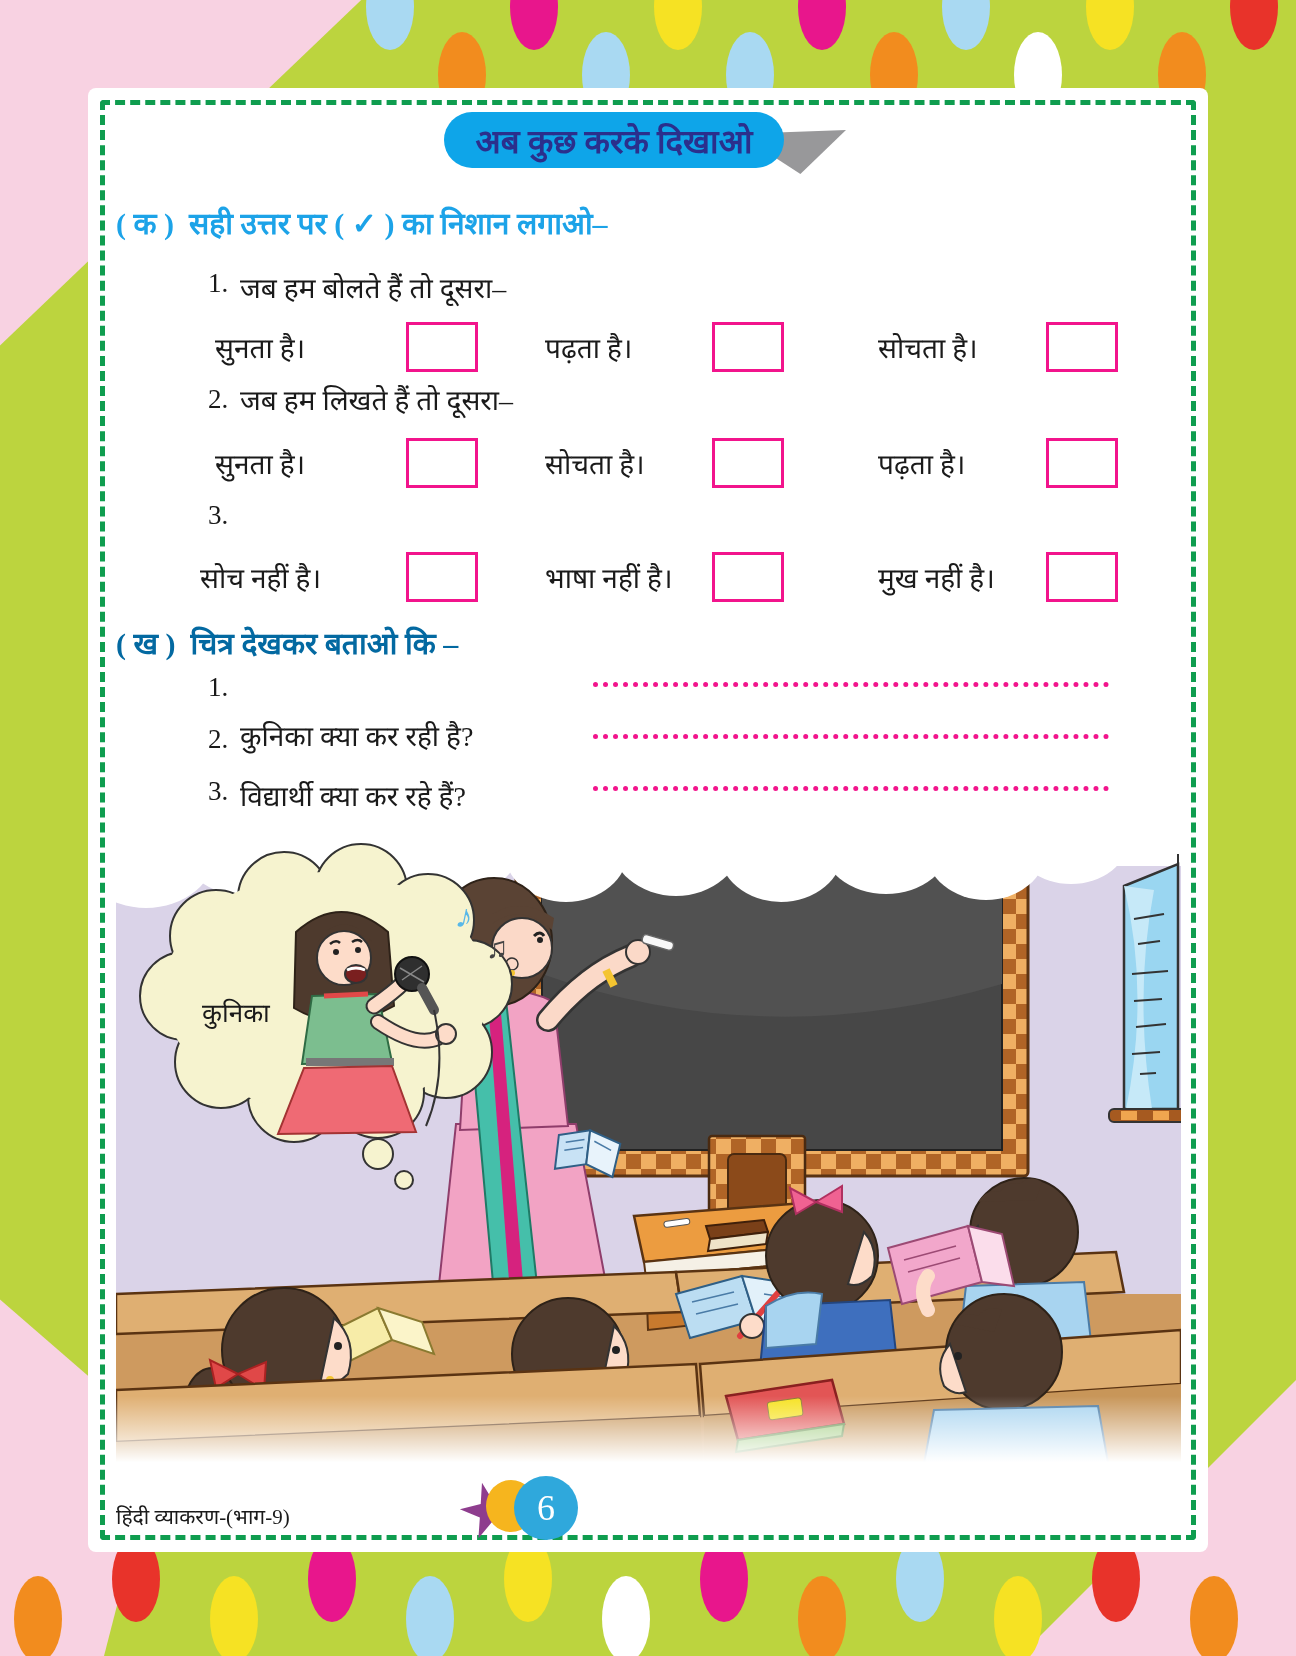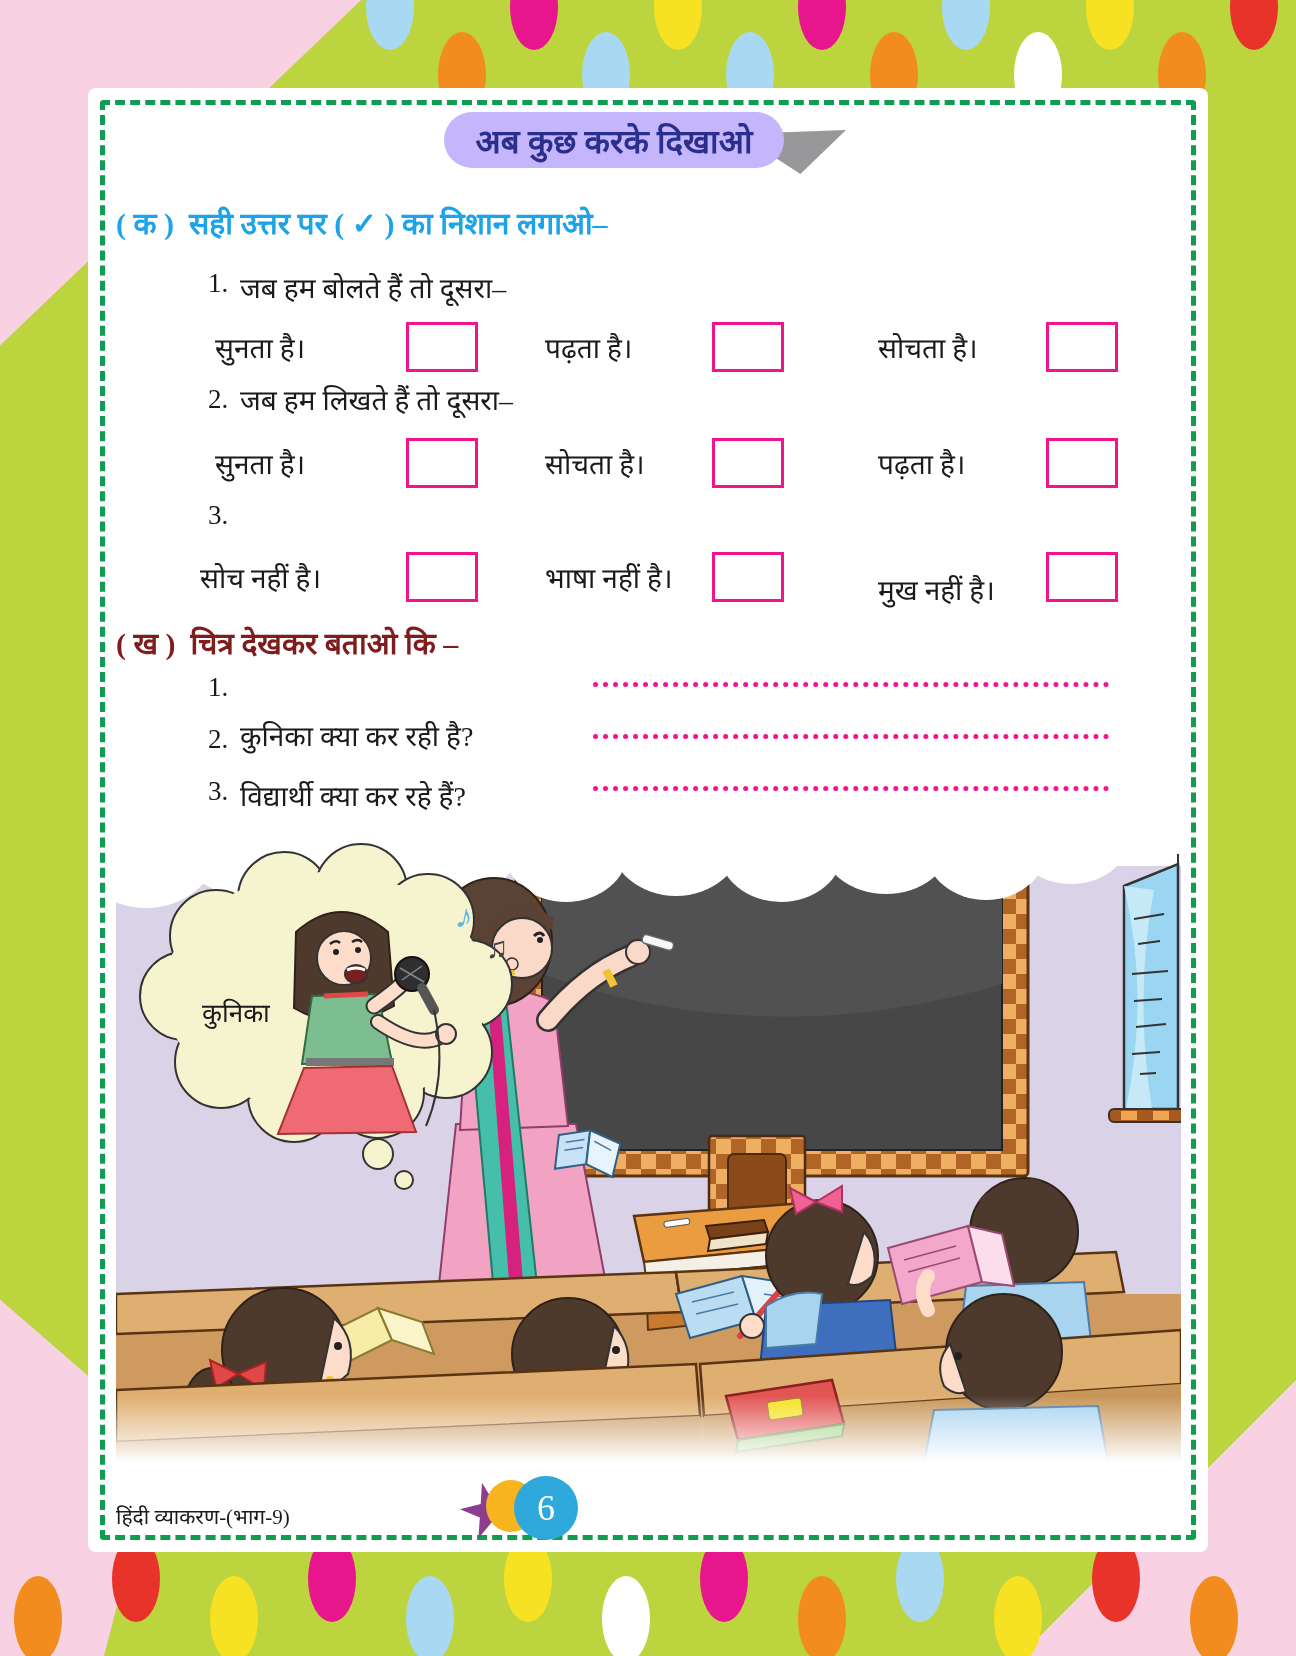--- a/index.html
+++ b/index.html
@@ -9,29 +9,29 @@
   #wedge-tl{left:0;top:0;width:420px;height:360px;clip-path:polygon(0 0,86% 0,0 96%);}
   #wedge-bl{left:0;top:1260px;width:160px;height:396px;clip-path:polygon(0 10%,100% 45%,65% 100%,0 100%);}
   #wedge-br{left:1020px;top:1380px;width:276px;height:276px;clip-path:polygon(100% 0,100% 100%,0 100%);}
   .dot{position:absolute;width:48px;height:86px;border-radius:50%;}
   #dots-top{position:absolute;left:366px;top:-26px;width:930px;height:180px;}
   #dots-bottom{position:absolute;left:14px;top:1532px;width:1282px;height:130px;}
 
   .card{position:absolute;left:88px;top:88px;width:1120px;height:1464px;background:#fff;border-radius:8px;}
   .dashed{position:absolute;inset:12px;border:5px dashed #0F9D4F;border-radius:4px;}
 
-  .banner{position:absolute;left:356px;top:24px;width:340px;height:56px;background:#c4b5fd;
+  .banner{position:absolute;left:356px;top:24px;width:340px;height:56px;background:#0ea5e9;
           border-radius:28px;display:flex;align-items:center;justify-content:center;z-index:2;}
   .banner-swoosh{position:absolute;left:682px;top:42px;width:76px;height:44px;background:#98989A;
           clip-path:polygon(0 6%,100% 0,40% 100%,0 55%);z-index:1;}
   .banner-text{font-size:33px;font-weight:bold;color:#2B2F8C;white-space:nowrap;}
 
   .heading{position:absolute;font-size:30px;font-weight:bold;white-space:nowrap;}
   .h-a{left:28px;top:114px;color:#1CA3E8;text-align:center;}
-  .h-b{left:28px;top:534px;color:#7f1d1d;}
+  .h-b{left:28px;top:534px;color:#0369a1;}
   .qnum{position:absolute;left:120px;font-size:27px;}
   .qtext{position:absolute;left:152px;font-size:28px;white-space:nowrap;}
   .opt{position:absolute;font-size:28px;white-space:nowrap;}
   .chk{position:absolute;width:66px;height:44px;border:3px solid #F2148C;background:#fff;}
   .ans{position:absolute;left:505px;width:516px;height:0;border-bottom:5px dotted #F2148C;}
 
   .illu{position:absolute;left:28px;top:736px;width:1065px;height:650px;}
 
   .footer-text{position:absolute;left:28px;top:1414px;font-size:21px;white-space:nowrap;}
   .badge{position:absolute;left:372px;top:1388px;width:150px;height:66px;}
@@ -108,21 +108,21 @@
     <span class="opt" style="left:457px;top:356px">सोचता है।</span>
     <span class="chk" style="left:624px;top:350px"></span>
     <span class="opt" style="left:790px;top:356px">पढ़ता है।</span>
     <span class="chk" style="left:958px;top:350px"></span>
 
     <span class="qnum" style="top:412px">3.</span>
     <span class="opt" style="left:112px;top:470px">सोच नहीं है।</span>
     <span class="chk" style="left:318px;top:464px"></span>
     <span class="opt" style="left:457px;top:470px">भाषा नहीं है।</span>
     <span class="chk" style="left:624px;top:464px"></span>
-    <span class="opt" style="left:790px;top:482px">मुख नहीं है।</span>
+    <span class="opt" style="left:790px;top:470px">मुख नहीं है।</span>
     <span class="chk" style="left:958px;top:464px"></span>
 
     <div class="heading h-b">
       <span>( ख )</span>&nbsp;
       <span>चित्र देखकर बताओ कि –</span>
     </div>
 
     <span class="qnum" style="top:584px">1.</span>
     <span class="ans" style="top:594px"></span>
 

